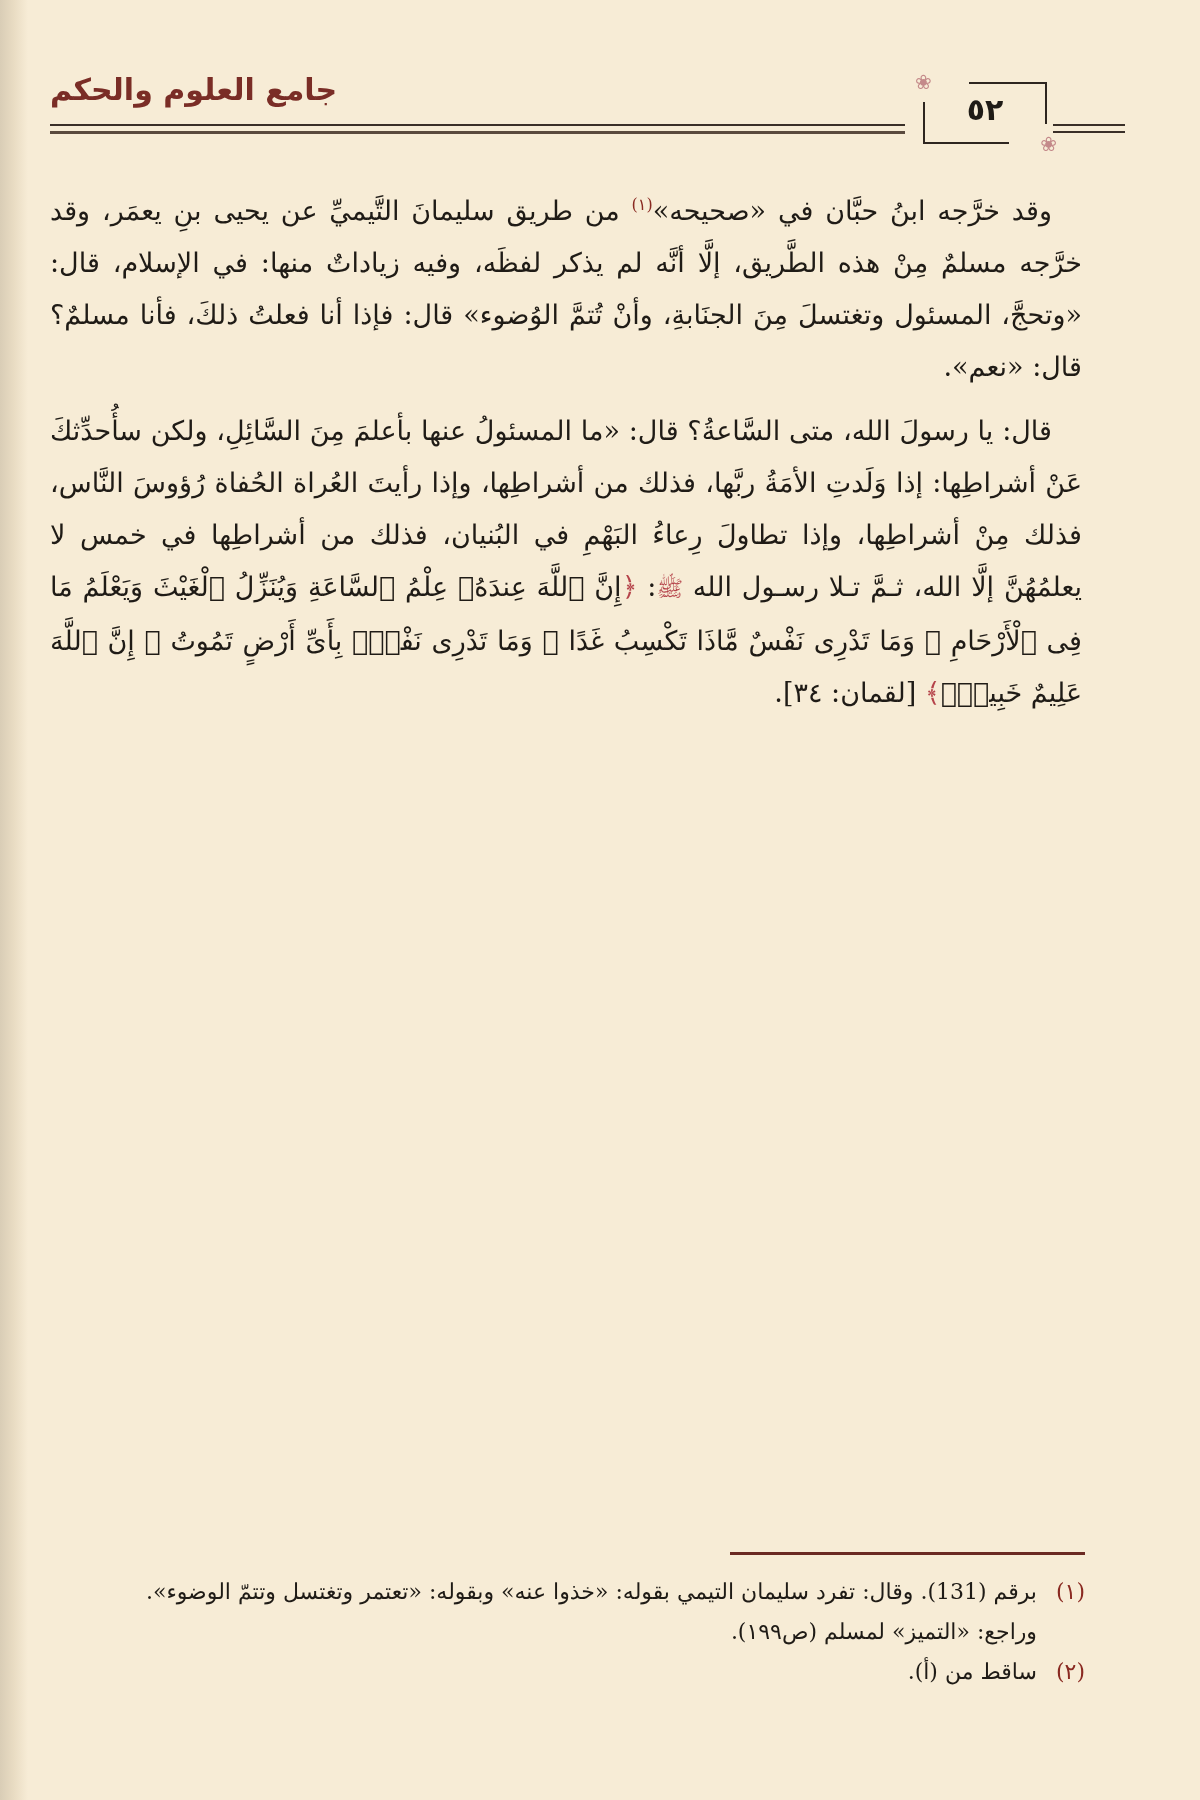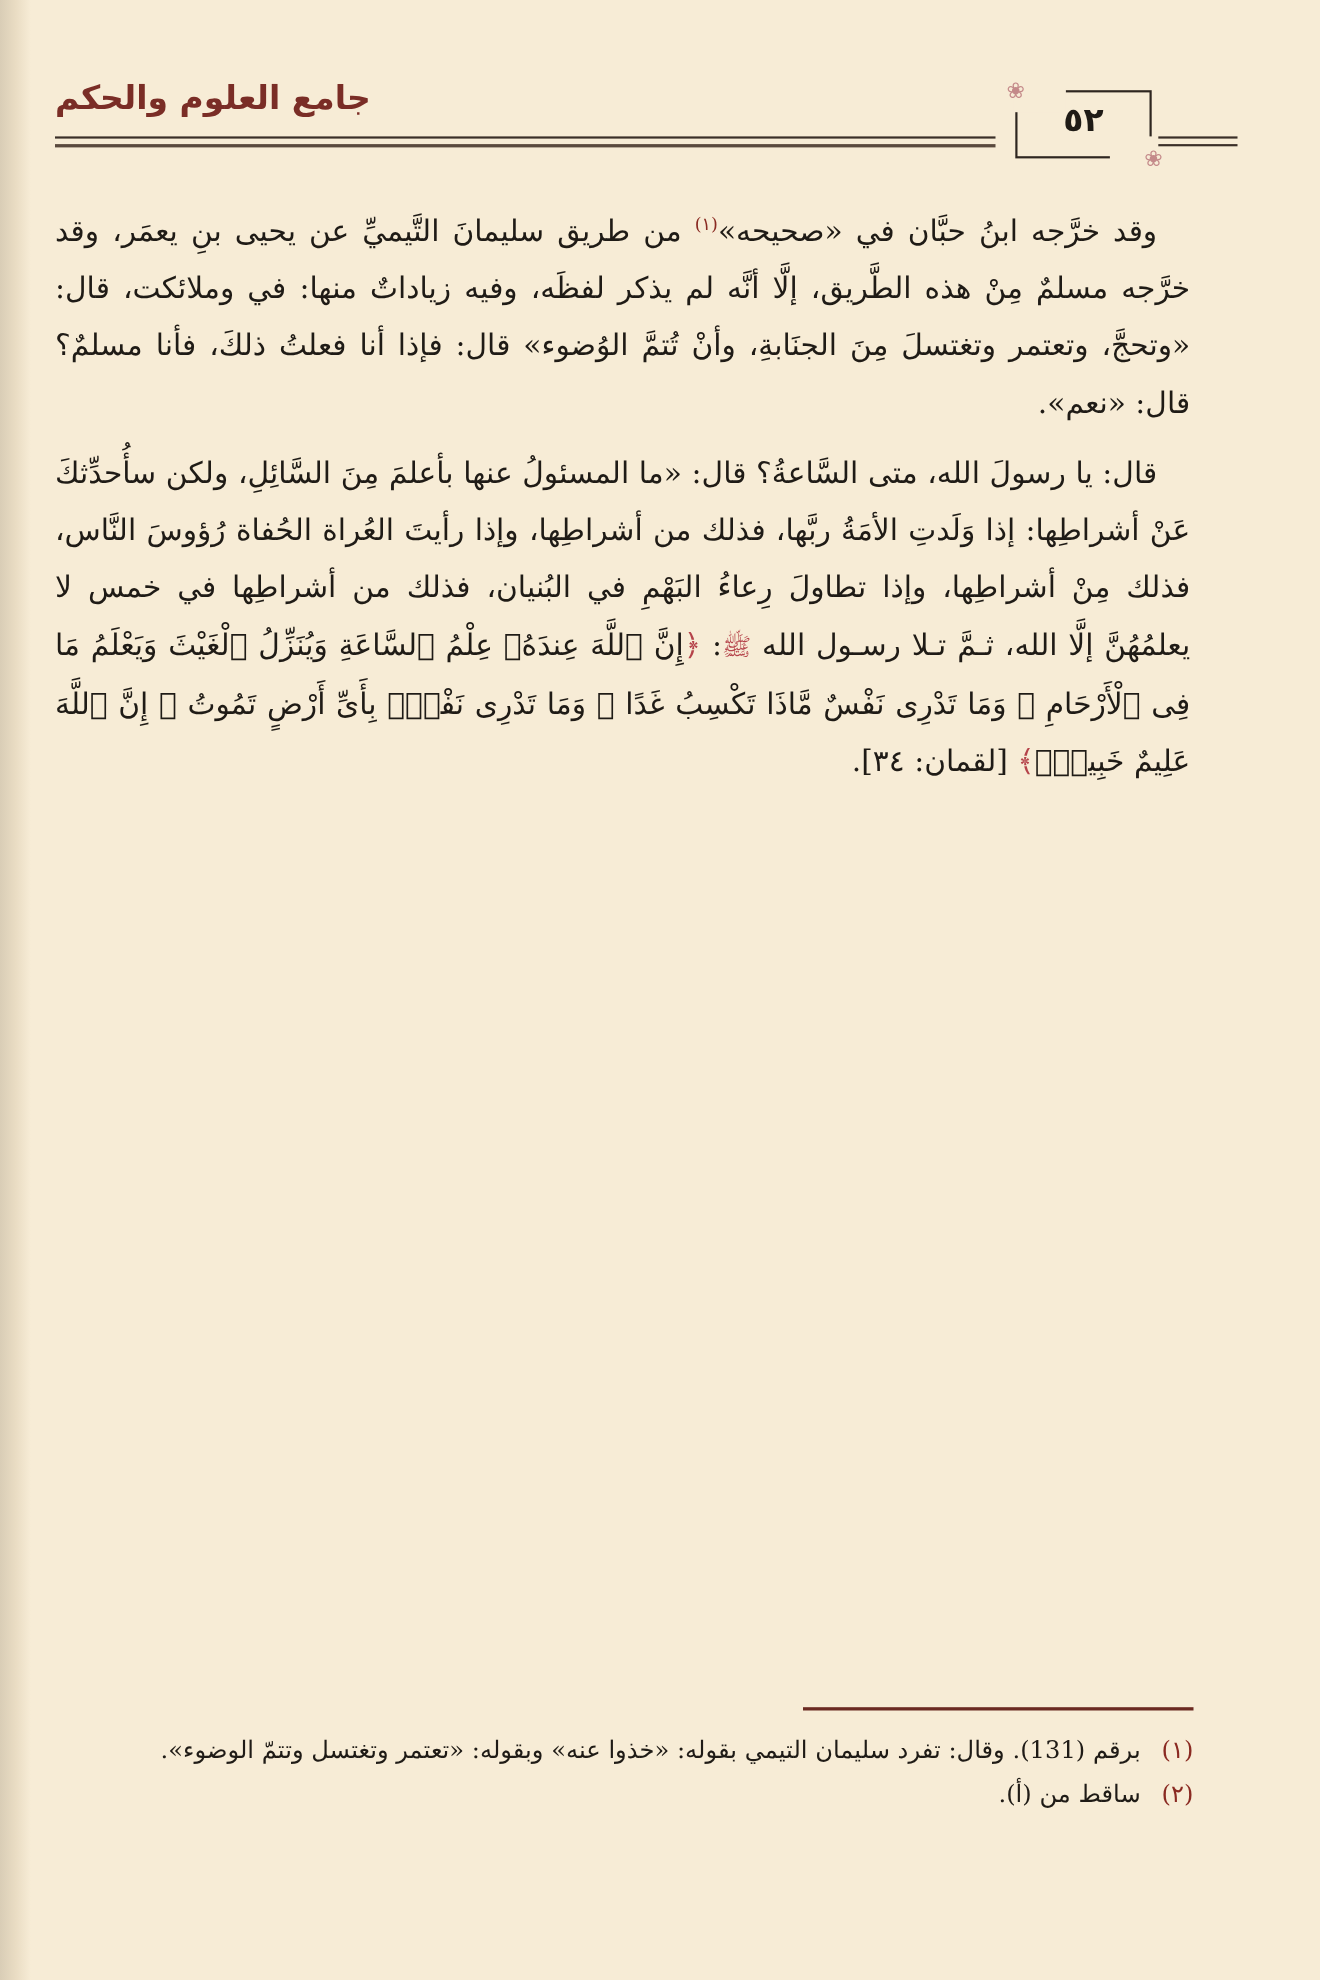--- a/index.html
+++ b/index.html
@@ -213,39 +213,40 @@
 
     <div class="header-rule-right">
       <div class="l1"></div>
       <div class="l2"></div>
     </div>
   </div>
 
   <div class="body-text">
 
     <p class="para">
-      <span>وقد خرَّجه ابنُ حبَّان في «صحيحه»</span><span class="fn-ref">(١)</span><span> من طريق سليمانَ التَّيميِّ عن يحيى بنِ يعمَر، وقد خرَّجه مسلمٌ مِنْ هذه الطَّريق، إلَّا أنَّه لم يذكر لفظَه، وفيه زياداتٌ منها: في وملائكت، قال: «وتحجَّ، وتعتمر وتغتسلَ مِنَ الجنَابةِ، وأنْ تُتمَّ الوُضوء» قال: فإذا أنا فعلتُ ذلكَ، فأنا مسلمٌ؟ قال: «نعم».</span>
+      <span>وقد خرَّجه ابنُ حبَّان في «صحيحه»</span><span class="fn-ref">(١)</span><span> من طريق سليمانَ التَّيميِّ عن يحيى بنِ يعمَر، وقد خرَّجه مسلمٌ مِنْ هذه الطَّريق، إلَّا أنَّه لم يذكر لفظَه، وفيه زياداتٌ منها: في الإسلام، قال: «وتحجَّ، المسئول وتغتسلَ مِنَ الجنَابةِ، وأنْ تُتمَّ الوُضوء» قال: فإذا أنا فعلتُ ذلكَ، فأنا مسلمٌ؟ قال: «نعم».</span>
     </p>
 
 
 
 
 
 
     <p class="para">
       <span>قال: يا رسولَ الله، متى السَّاعةُ؟ قال: «ما المسئولُ عنها بأعلمَ مِنَ السَّائِلِ، ولكن سأُحدِّثكَ عَنْ أشراطِها: إذا وَلَدتِ الأمَةُ ربَّها، فذلك من أشراطِها، وإذا رأيتَ العُراة الحُفاة رُؤوسَ النَّاس، فذلك مِنْ أشراطِها، وإذا تطاولَ رِعاءُ البَهْمِ في البُنيان، فذلك من أشراطِها في خمس لا يعلمُهُنَّ إلَّا الله، ثـمَّ تـلا رسـول الله </span><span class="salawat">ﷺ</span><span>: </span><span class="quran-bracket">﴿</span><span class="quran">إِنَّ ٱللَّهَ عِندَهُۥ عِلْمُ ٱلسَّاعَةِ وَيُنَزِّلُ ٱلْغَيْثَ وَيَعْلَمُ مَا فِى ٱلْأَرْحَامِ ۖ وَمَا تَدْرِى نَفْسٌ مَّاذَا تَكْسِبُ غَدًا ۖ وَمَا تَدْرِى نَفْسٌۢ بِأَىِّ أَرْضٍ تَمُوتُ ۚ إِنَّ ٱللَّهَ عَلِيمٌ خَبِيرٌۢ</span><span class="quran-bracket">﴾</span><span> [لقمان: ٣٤].</span>
     </p>
   </div>
 
   <div class="fn-rule"></div>
 
   <div class="footnotes">
     <div class="fn">
       <span class="fn-num">(١)</span>
       <span class="fn-body">برقم (131). وقال: تفرد سليمان التيمي بقوله: «خذوا عنه» وبقوله: «تعتمر وتغتسل وتتمّ الوضوء».</span>
     </div>
+    <p class="fn-cont">وراجع: «التميز» لمسلم (ص١٩٩).</p>
     <div class="fn">
       <span class="fn-num">(٢)</span>
       <span class="fn-body">ساقط من (أ).</span>
     </div>
   </div>
 
 </div>
 
 </body></html>

